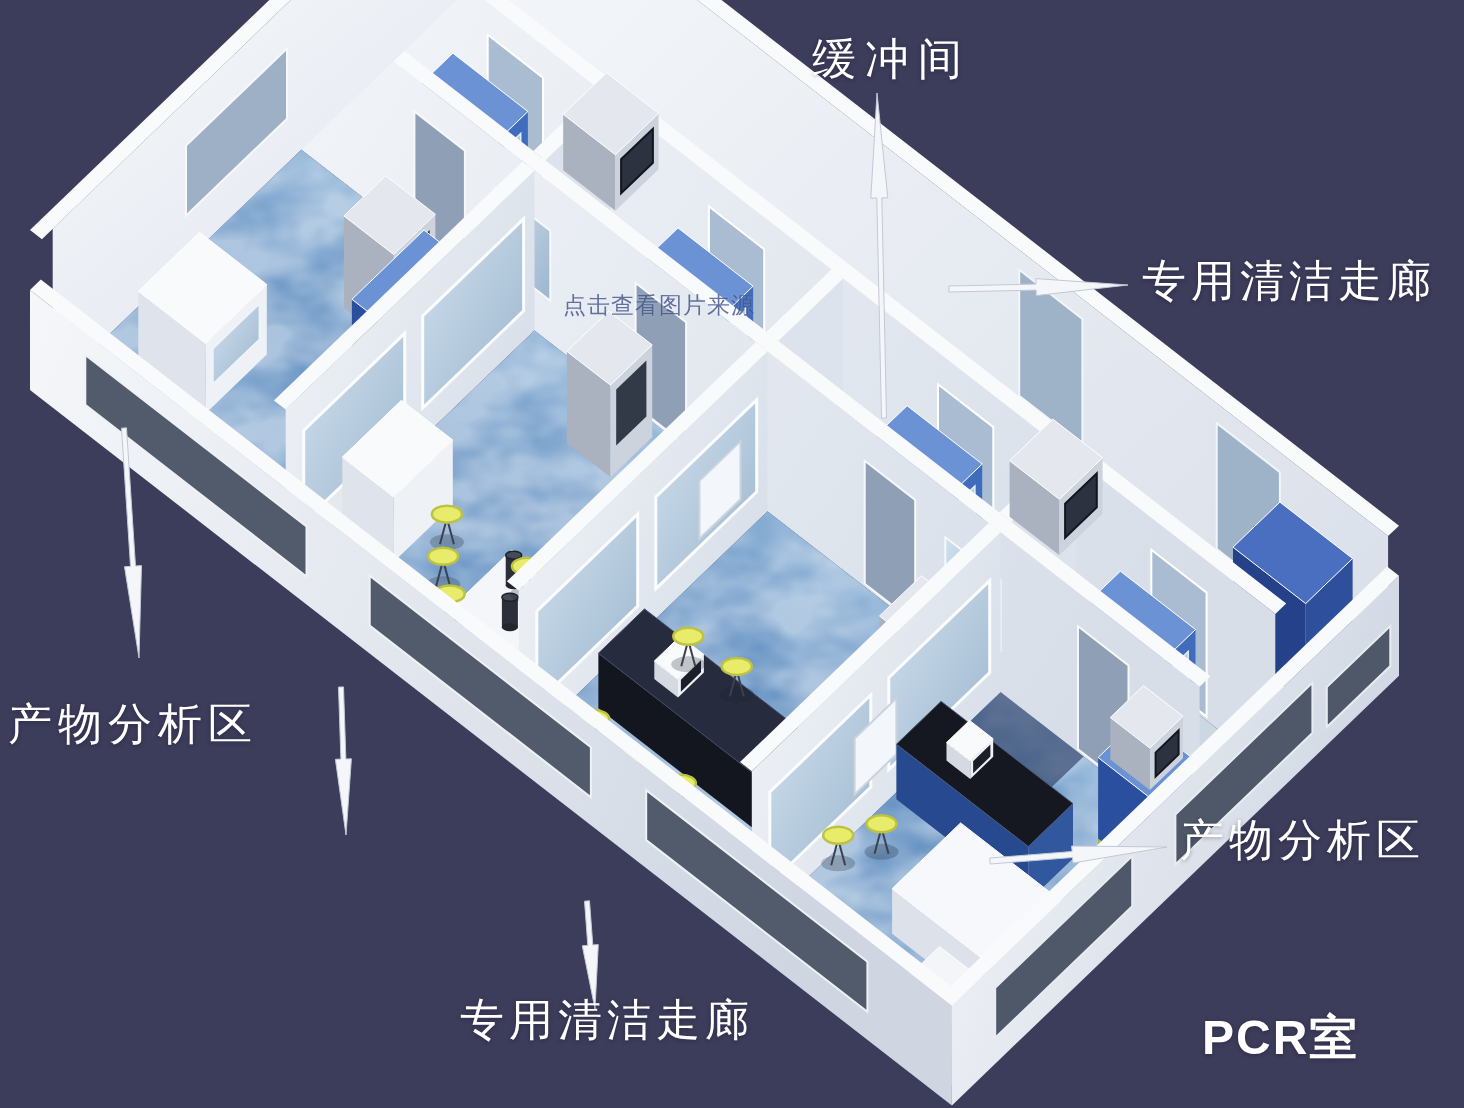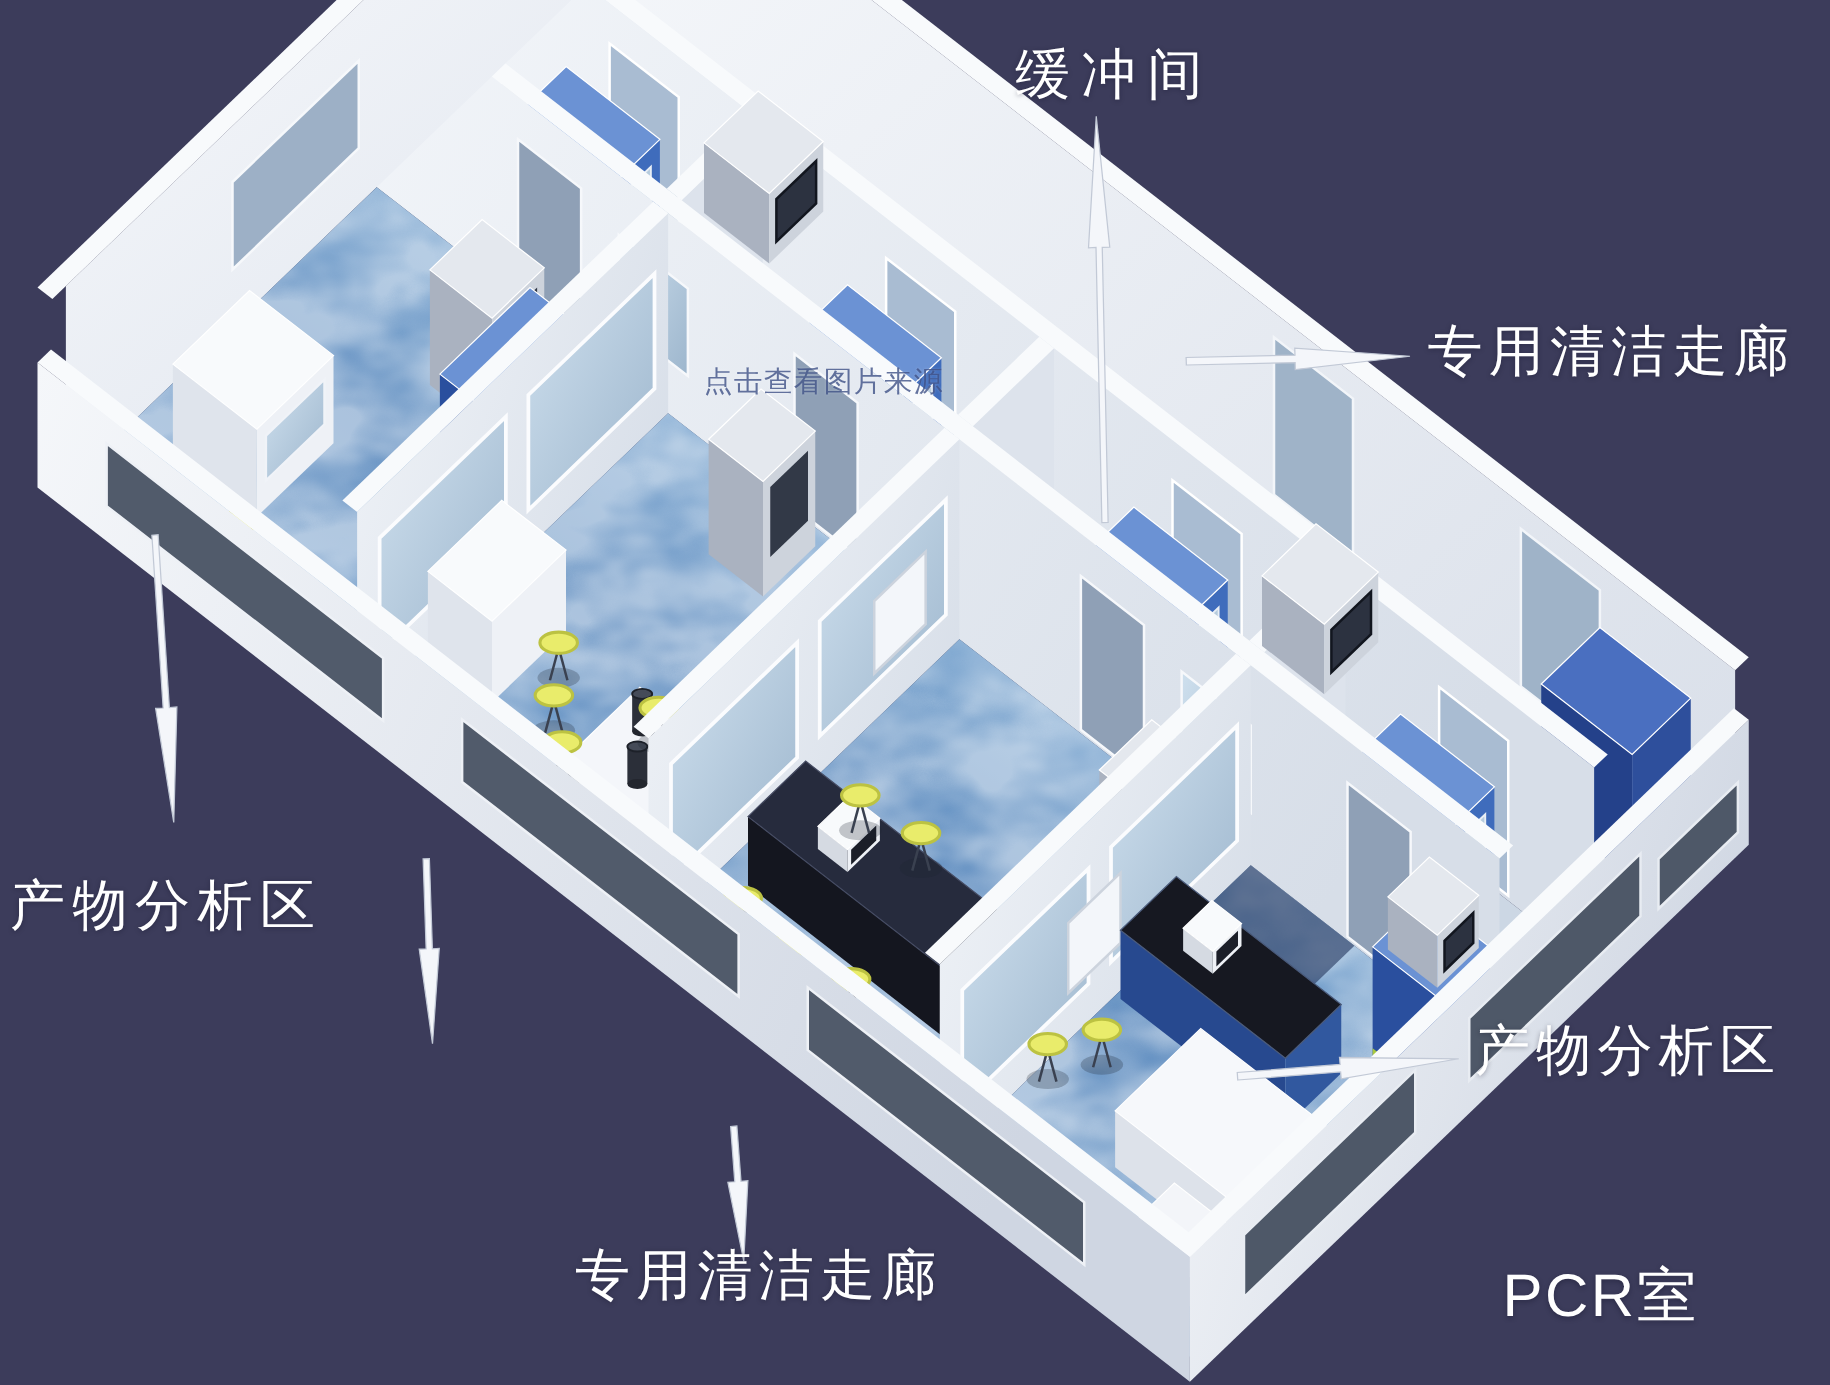--- a/index.html
+++ b/index.html
@@ -19,21 +19,21 @@
   }
   .lbl-buffer   {left:812px; top:36px;  letter-spacing:9px;}
   .lbl-corridor {left:1142px;top:258px; letter-spacing:5px;}
   .lbl-product  {left:8px;   top:664px;margin-top:37px;}
   .lbl-gene     {left:210px; top:814px;}
   .lbl-sample   {left:460px; top:997px; letter-spacing:5px;}
   .lbl-reagent  {left:1180px;top:817px; letter-spacing:5px;}
   .lbl-pcr{
     left:1202px;top:1012px;
     font-family:"Liberation Sans","DejaVu Sans",sans-serif;
-    font-weight:normal;font-size:48px;letter-spacing:2px;
+    font-weight:bold;font-size:48px;letter-spacing:2px;
   }
   .watermark{
     position:absolute;left:563px;top:290px;white-space:nowrap;
     color:var(--watermark-text,#44568a);opacity:.82;
     font-size:23px;letter-spacing:1px;cursor:pointer;
     font-family:"Liberation Sans",sans-serif;
     text-shadow:0 0 2px rgba(255,255,255,.3);
   }
 </style>
 </head>

